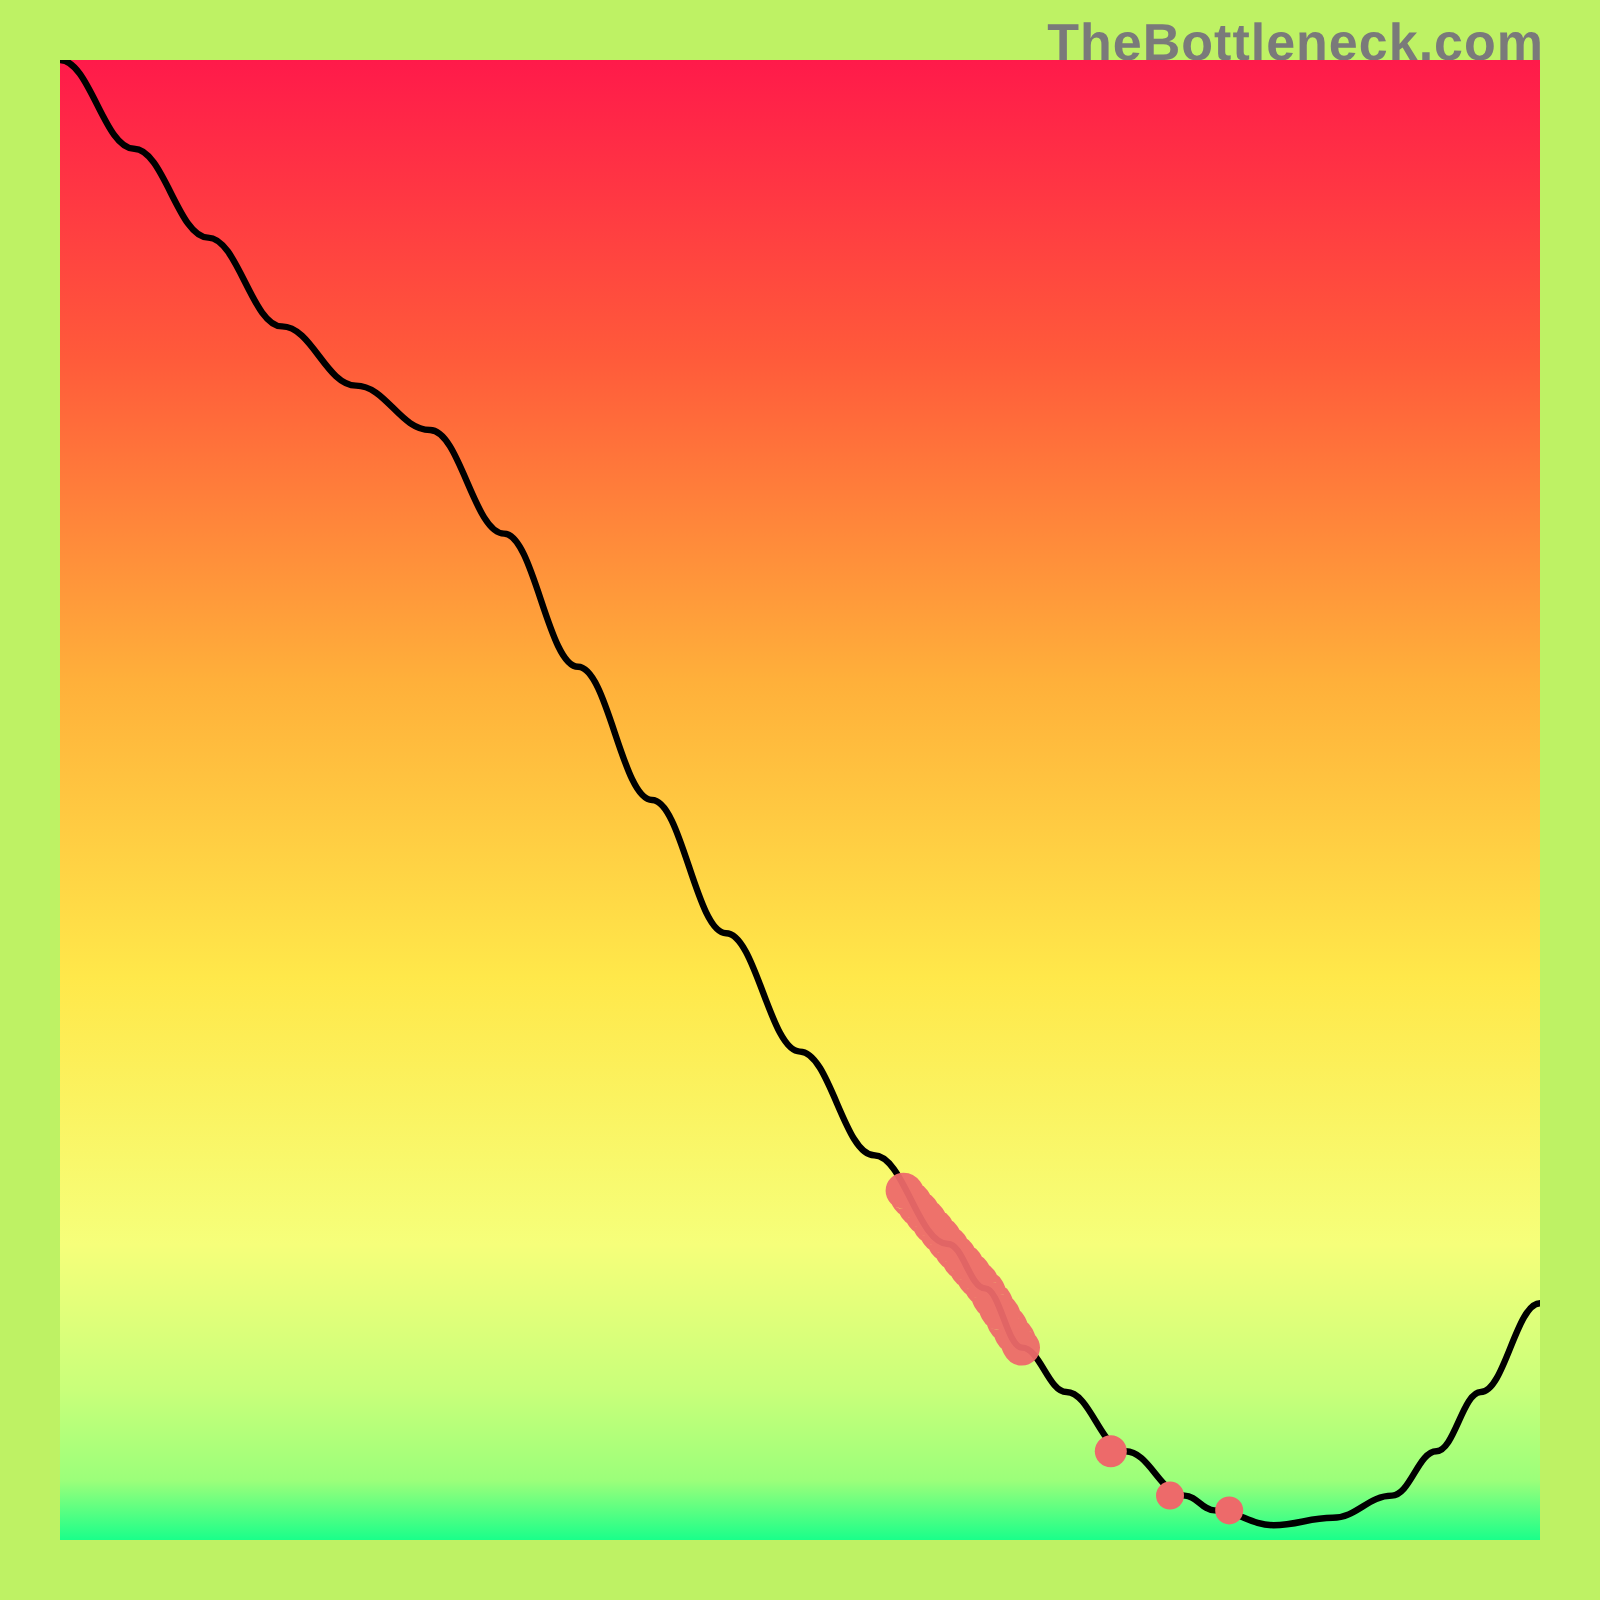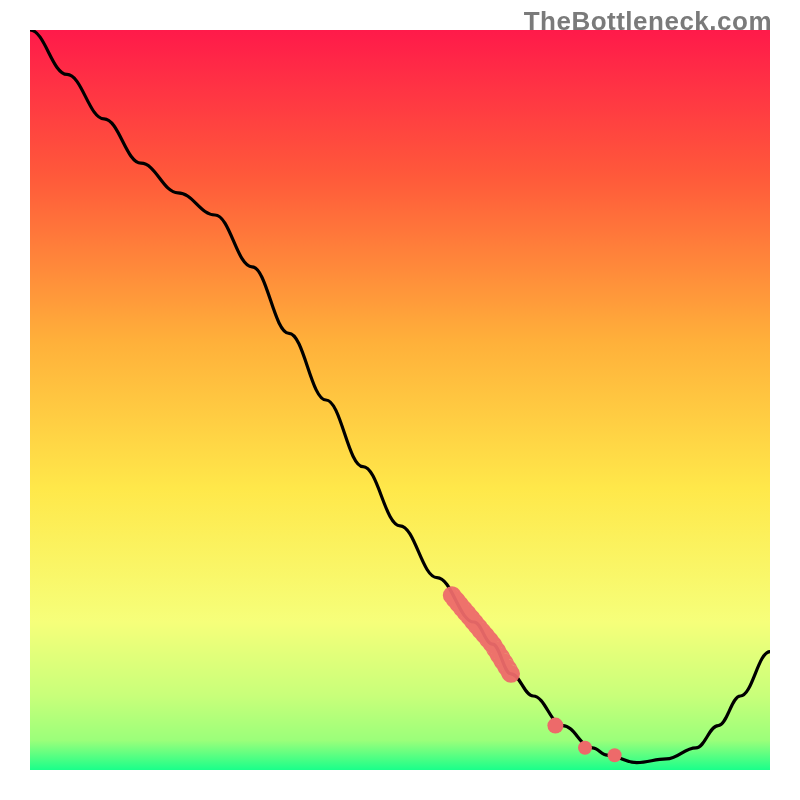--- a/index.html
+++ b/index.html
@@ -9,21 +9,21 @@
     height: 800px;
     background: #000;
     overflow: hidden;
   }
   .frame {
     position: absolute;
     top: 0;
     left: 0;
     width: 800px;
     height: 800px;
-    background: #ffffff;
+    background: #bef264;
   }
   .watermark {
     position: absolute;
     top: 6px;
     right: 28px;
     font-family: Arial, Helvetica, sans-serif;
     font-size: 26px;
     font-weight: bold;
     color: #7a7a7a;
     letter-spacing: 0.5px;

